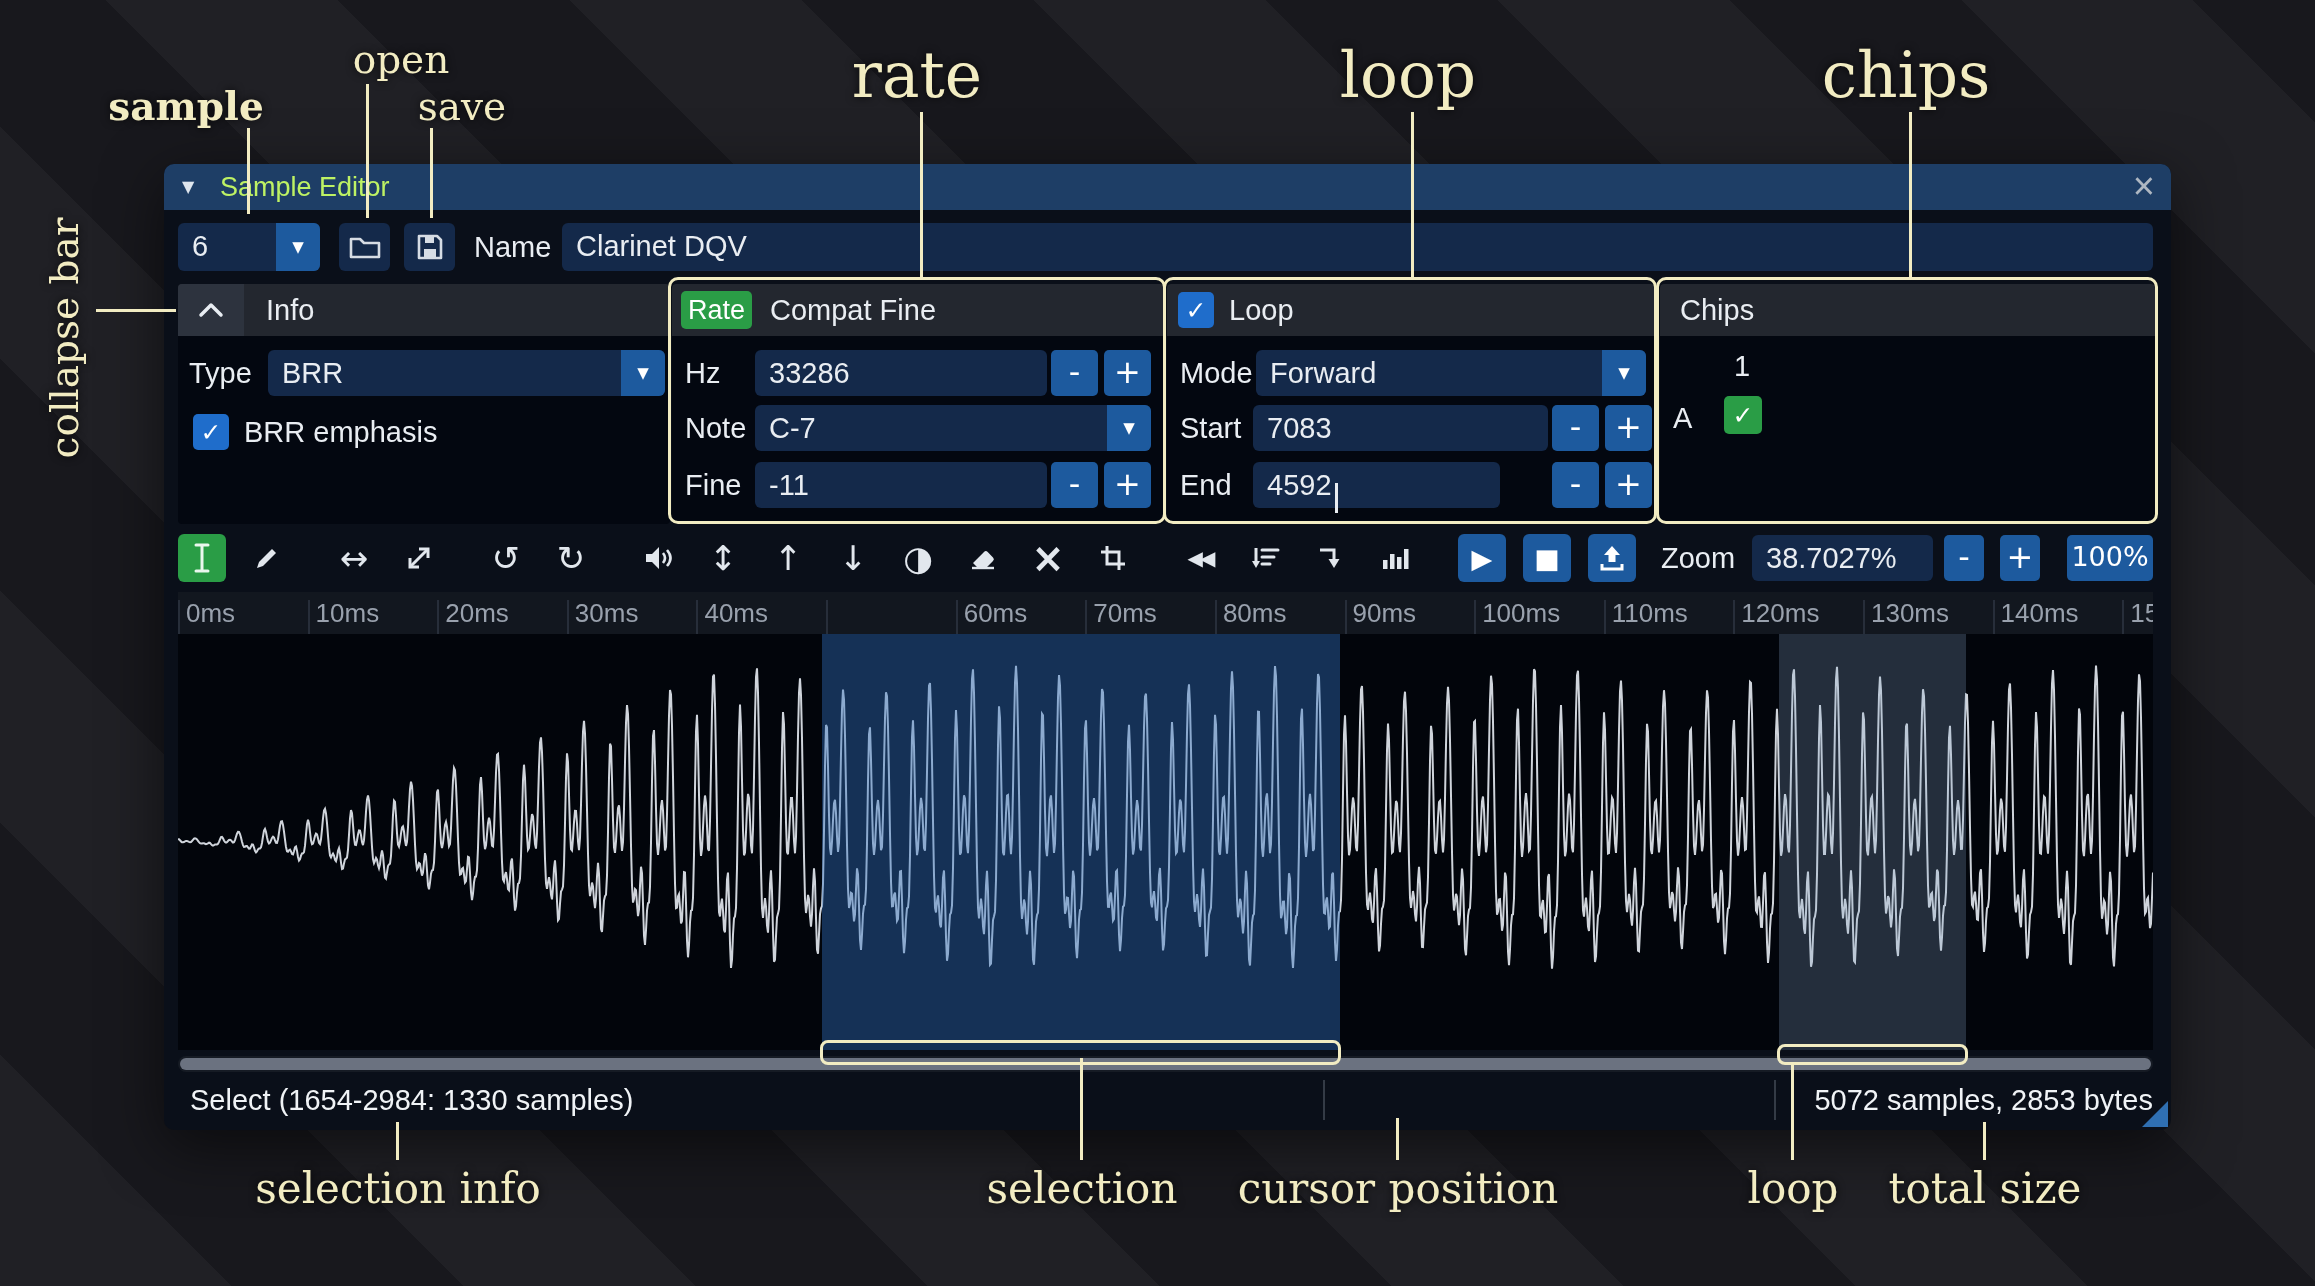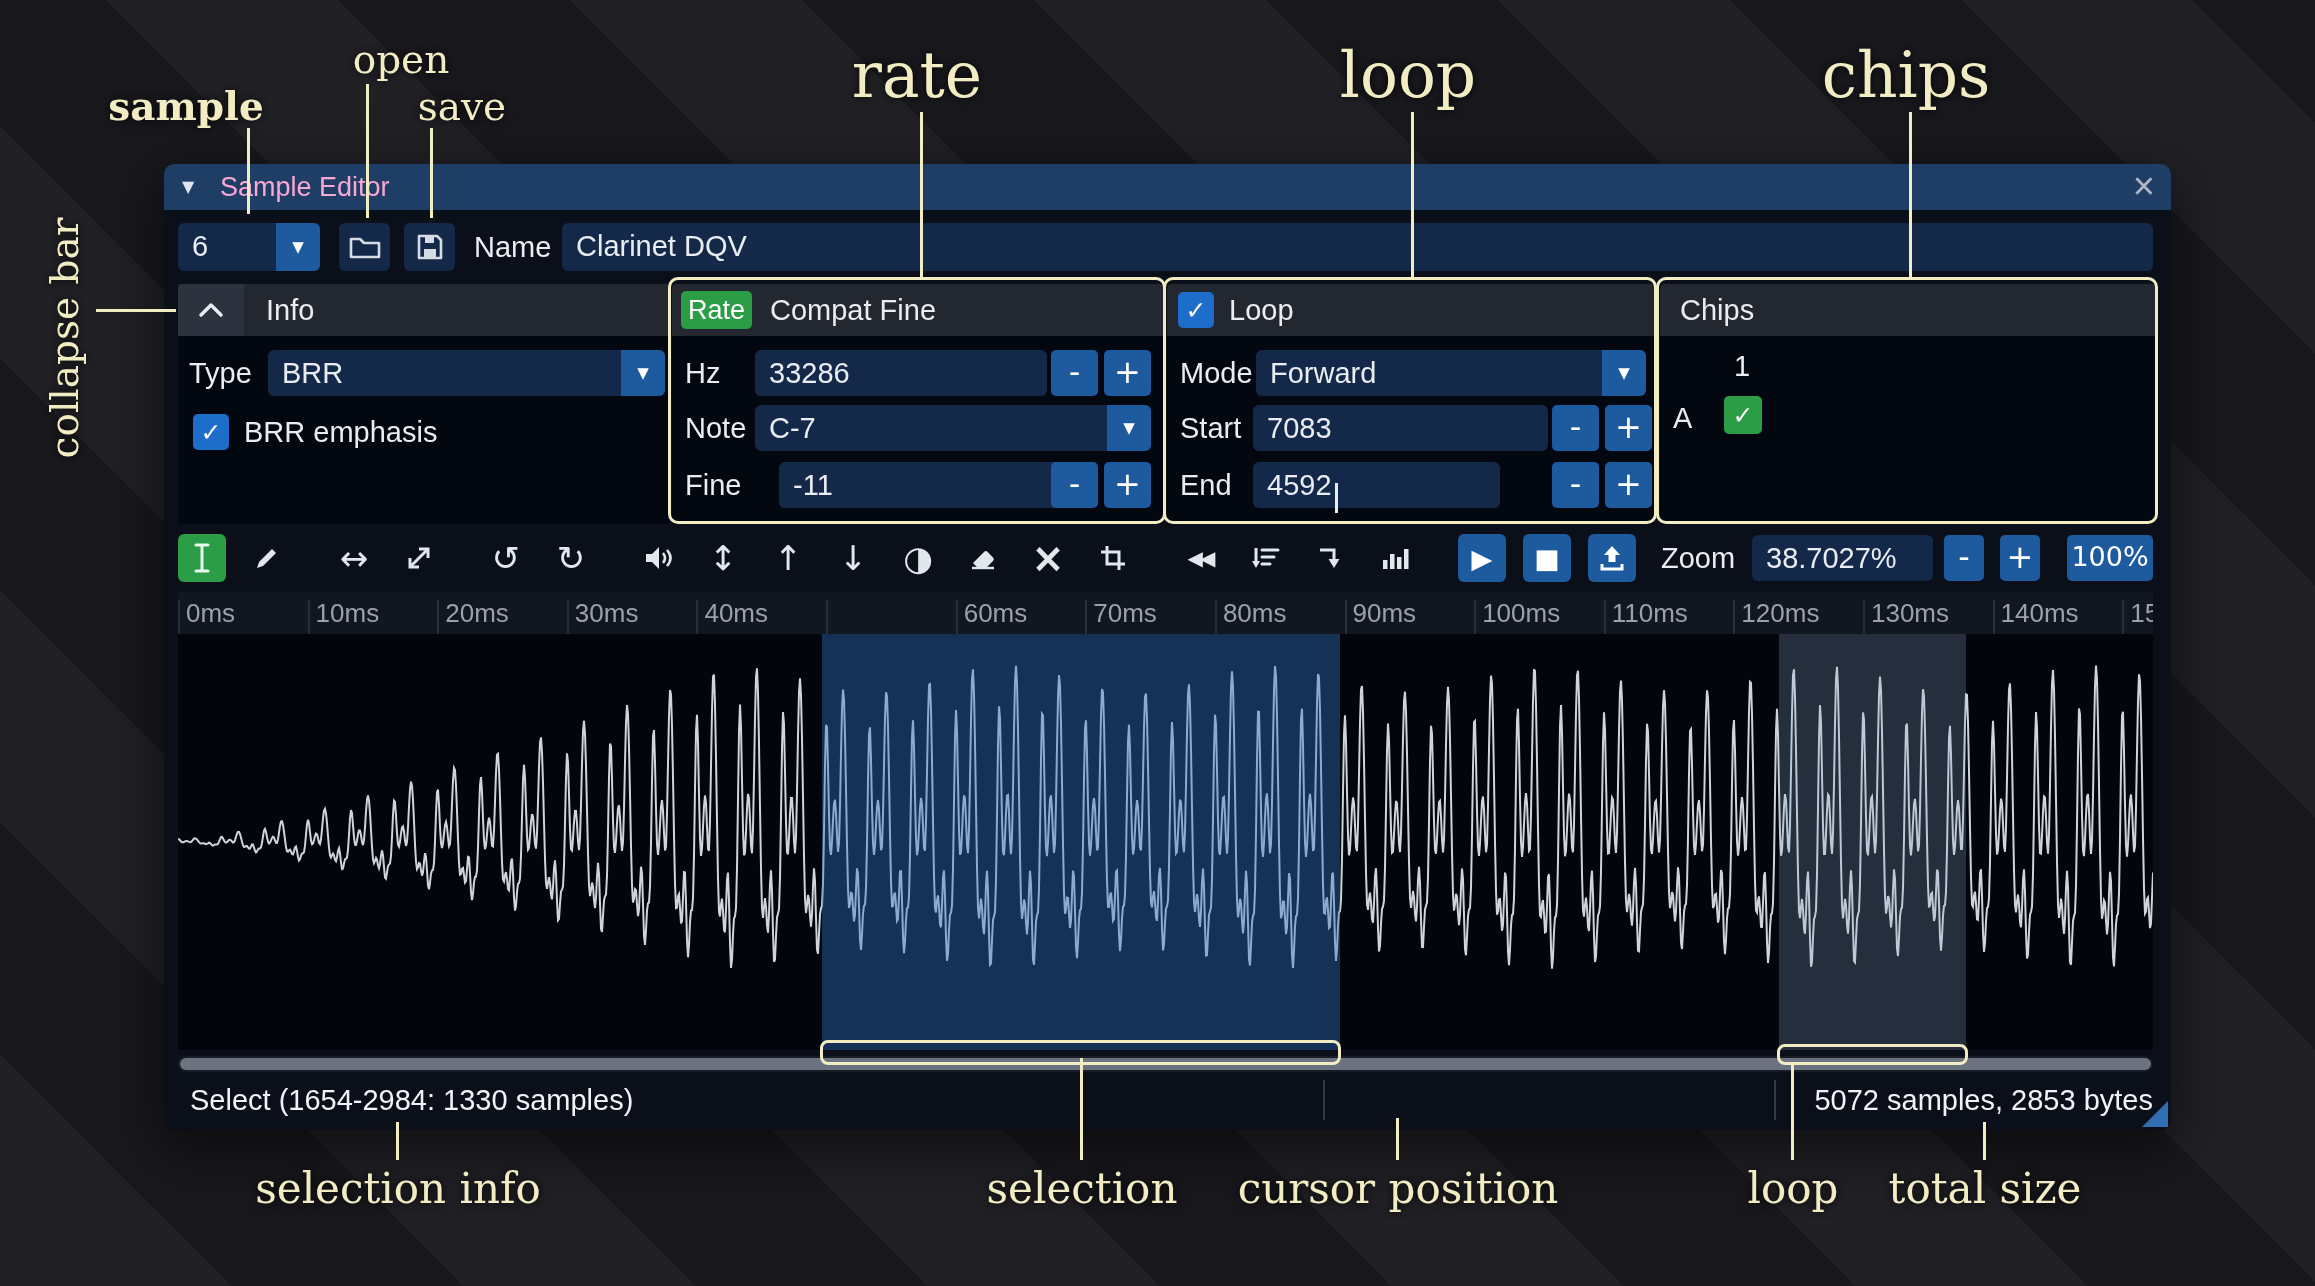--- a/index.html
+++ b/index.html
@@ -9,21 +9,21 @@
     background:repeating-linear-gradient(45deg,#202025 0 164px,#18181d 164px 328px);
     font-family:"Liberation Sans","DejaVu Sans",sans-serif;
   }
 
   
   .window { position:absolute; left:164px; top:164px; width:2007px; height:966px;
     background:#0a0f19; border-radius:10px; box-shadow:0 16px 60px rgba(0,0,0,.55); z-index:1; }
   .titlebar { position:absolute; left:0; top:0; width:100%; height:46px; background:#1e3e66;
     border-radius:10px 10px 0 0; color:#e6ecf3; }
   .win-collapse { position:absolute; left:18px; top:0; line-height:46px; font-size:16px; color:#dfe6ee; font-family:"DejaVu Sans",sans-serif; }
-  .win-title { position:absolute; left:56px; top:0; line-height:46px; font-size:27px; color:#f9a8d4; }
+  .win-title { position:absolute; left:56px; top:0; line-height:46px; font-size:27px; color:#bef264; }
   .win-close { position:absolute; right:16px; top:0; line-height:44px; font-size:38px; color:#aeb7c2; font-weight:400; }
 
   .field { background:#14294a; border-radius:6px; color:#e9edf2; }
   .field .val { display:block; padding-left:14px; font-size:29px; line-height:46px; white-space:nowrap; overflow:hidden; }
   .dd { position:absolute; background:#14294a; border-radius:6px; }
   .dd .dd-val { position:absolute; left:14px; top:0; line-height:46px; font-size:29px; color:#e9edf2; white-space:nowrap; }
   .dd .dd-arrow { position:absolute; right:0; top:0; bottom:0; width:44px; background:#1d5a9e;
     border-radius:0 6px 6px 0; color:#fff; font-size:15px; display:flex; align-items:center; justify-content:center;
     font-family:"DejaVu Sans",sans-serif; }
   .icon-btn { position:absolute; background:#14294a; border-radius:6px; display:flex; align-items:center; justify-content:center; }
@@ -152,21 +152,21 @@
       <div class="step-btn" style="left:379px; top:66px; width:47px;">-</div>
       <div class="step-btn" style="left:432px; top:66px; width:47px;">+</div>
 
       <span class="ui-label" style="left:13px; top:121px; line-height:46px;">Note</span>
       <div class="dd" style="left:83px; top:121px; width:396px; height:46px;">
         <span class="dd-val">C-7</span>
         <span class="dd-arrow">▼</span>
       </div>
 
       <span class="ui-label" style="left:13px; top:178px; line-height:46px;">Fine</span>
-      <div class="field" style="position:absolute; left:83px; top:178px; width:292px; height:46px;margin-left:24px;">
+      <div class="field" style="position:absolute; left:83px; top:178px; width:292px; height:46px;">
         <span class="val">-11</span>
       </div>
       <div class="step-btn" style="left:379px; top:178px; width:47px;">-</div>
       <div class="step-btn" style="left:432px; top:178px; width:47px;">+</div>
     </div>
 
     <div class="panel" style="left:1003px; width:488px;">
       <div class="panel-header">
         <div class="checkbox" style="left:11px; top:8px; width:36px; height:36px;">
           <span>✓</span>

